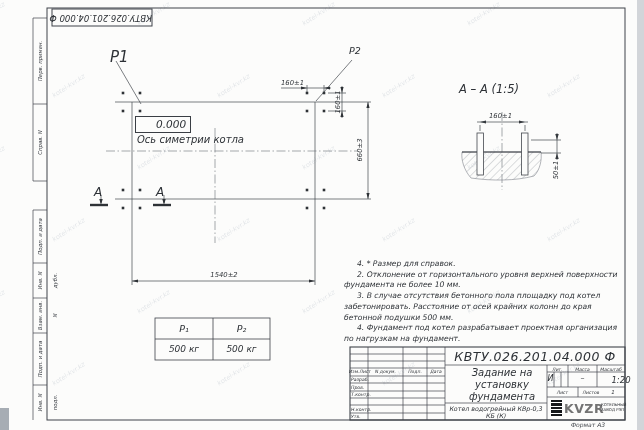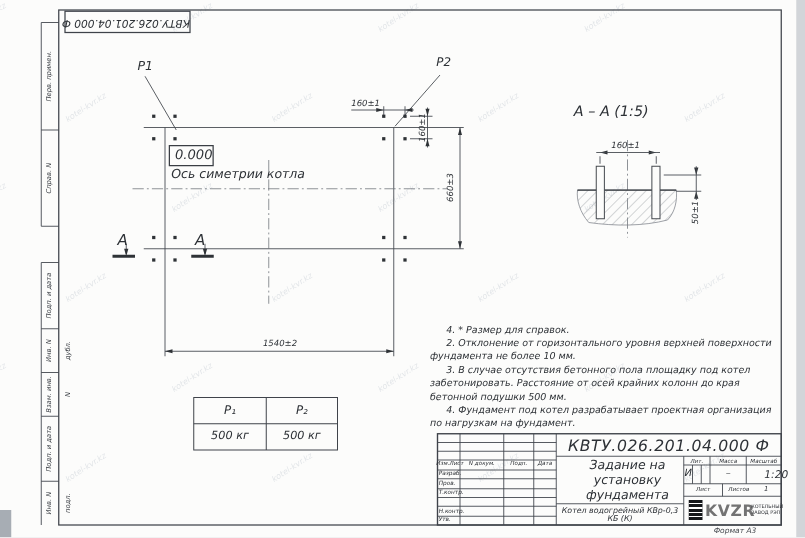--- a/index.html
+++ b/index.html
@@ -8,21 +8,21 @@
   .abs{position:absolute;}
   .txt{position:absolute;font-style:italic;color:#2d3136;white-space:nowrap;}
   .ctr{text-align:center;}
   svg.geom{position:absolute;left:0;top:0;pointer-events:none;}
   .wm{position:absolute;font-size:6.5px;color:rgba(125,138,158,0.20);transform:rotate(-33deg);
       font-style:italic;white-space:nowrap;pointer-events:none;}
   .side-label{position:absolute;left:33px;height:14px;transform:rotate(-90deg);
       transform-origin:0 0;text-align:center;font-size:5.4px;font-style:italic;
       line-height:15px;color:#3a3e44;}
   .tb-small{font-size:4.5px;font-style:italic;}
-  .elev-box{position:absolute;border:0.9px solid #3a3e44;text-align:right;}
+  .elev-box{position:absolute;border:0.9px solid #3a3e44;text-align:left;padding-left:20px;}
   .edge-r{position:absolute;right:0;top:0;width:7px;height:430px;background:#d2d5d9;}
   .corner-bl{position:absolute;left:0;top:408px;width:9px;height:22px;background:#a7adb4;}
   .logo-glyph{position:absolute;background:#15171a;
       background-image:repeating-linear-gradient(0deg,rgba(0,0,0,0) 0 2.4px,#fff 2.4px 3.4px);}
   .logo-kvzr{position:absolute;font-weight:bold;font-size:12.5px;letter-spacing:0.5px;color:#737373;
       font-style:normal;}
   .logo-sub{position:absolute;font-size:3.9px;line-height:4.6px;color:#2b2e33;font-style:normal;}
 </style>
 </head>
 <body>
@@ -200,21 +200,21 @@
   <div class="txt ctr" style="left:52px;top:9px;width:100px;height:17px;line-height:17px;font-size:8.5px;transform:rotate(180deg);">КВТУ.026.201.04.000 Ф</div>
 
   <div class="side-label" style="top:104px;width:86px;">Перв. примен.</div>
   <div class="side-label" style="top:181px;width:77px;">Справ. N</div>
   <div class="side-label" style="top:263px;width:53px;">Подп. и дата</div>
   <div class="side-label" style="top:298px;width:35px;">Инв. N дубл.</div>
   <div class="side-label" style="top:333px;width:35px;">Взам. инв. N</div>
   <div class="side-label" style="top:385px;width:52px;">Подп. и дата</div>
   <div class="side-label" style="top:420px;width:35px;">Инв. N подл.</div>
 
-  <div class="txt" style="left:110px;top:48px;font-size:10px;">P1</div>
+  <div class="txt" style="left:110px;top:48px;font-size:15px;">P1</div>
   <div class="txt" style="left:349px;top:45px;font-size:9.5px;">P2</div>
   <div class="elev-box txt" style="left:135px;top:116px;width:34px;height:15px;line-height:15px;font-size:10.5px;">0.000</div>
   <div class="txt" style="left:137px;top:134px;font-size:10px;">Ось симетрии котла</div>
   <div class="txt" style="left:281px;top:79px;font-size:6.8px;">160±1</div>
   <div class="txt ctr" style="left:326.5px;top:97px;width:24px;height:10px;font-size:6.8px;transform:rotate(-90deg);">160±1</div>
   <div class="txt ctr" style="left:346px;top:145px;width:30px;height:10px;font-size:6.8px;transform:rotate(-90deg);">660±3</div>
   <div class="txt ctr" style="left:203px;top:271px;width:42px;font-size:6.8px;">1540±2</div>
   <div class="txt" style="left:94px;top:185px;font-size:12px;">А</div>
   <div class="txt" style="left:156px;top:185px;font-size:12px;">А</div>
 

